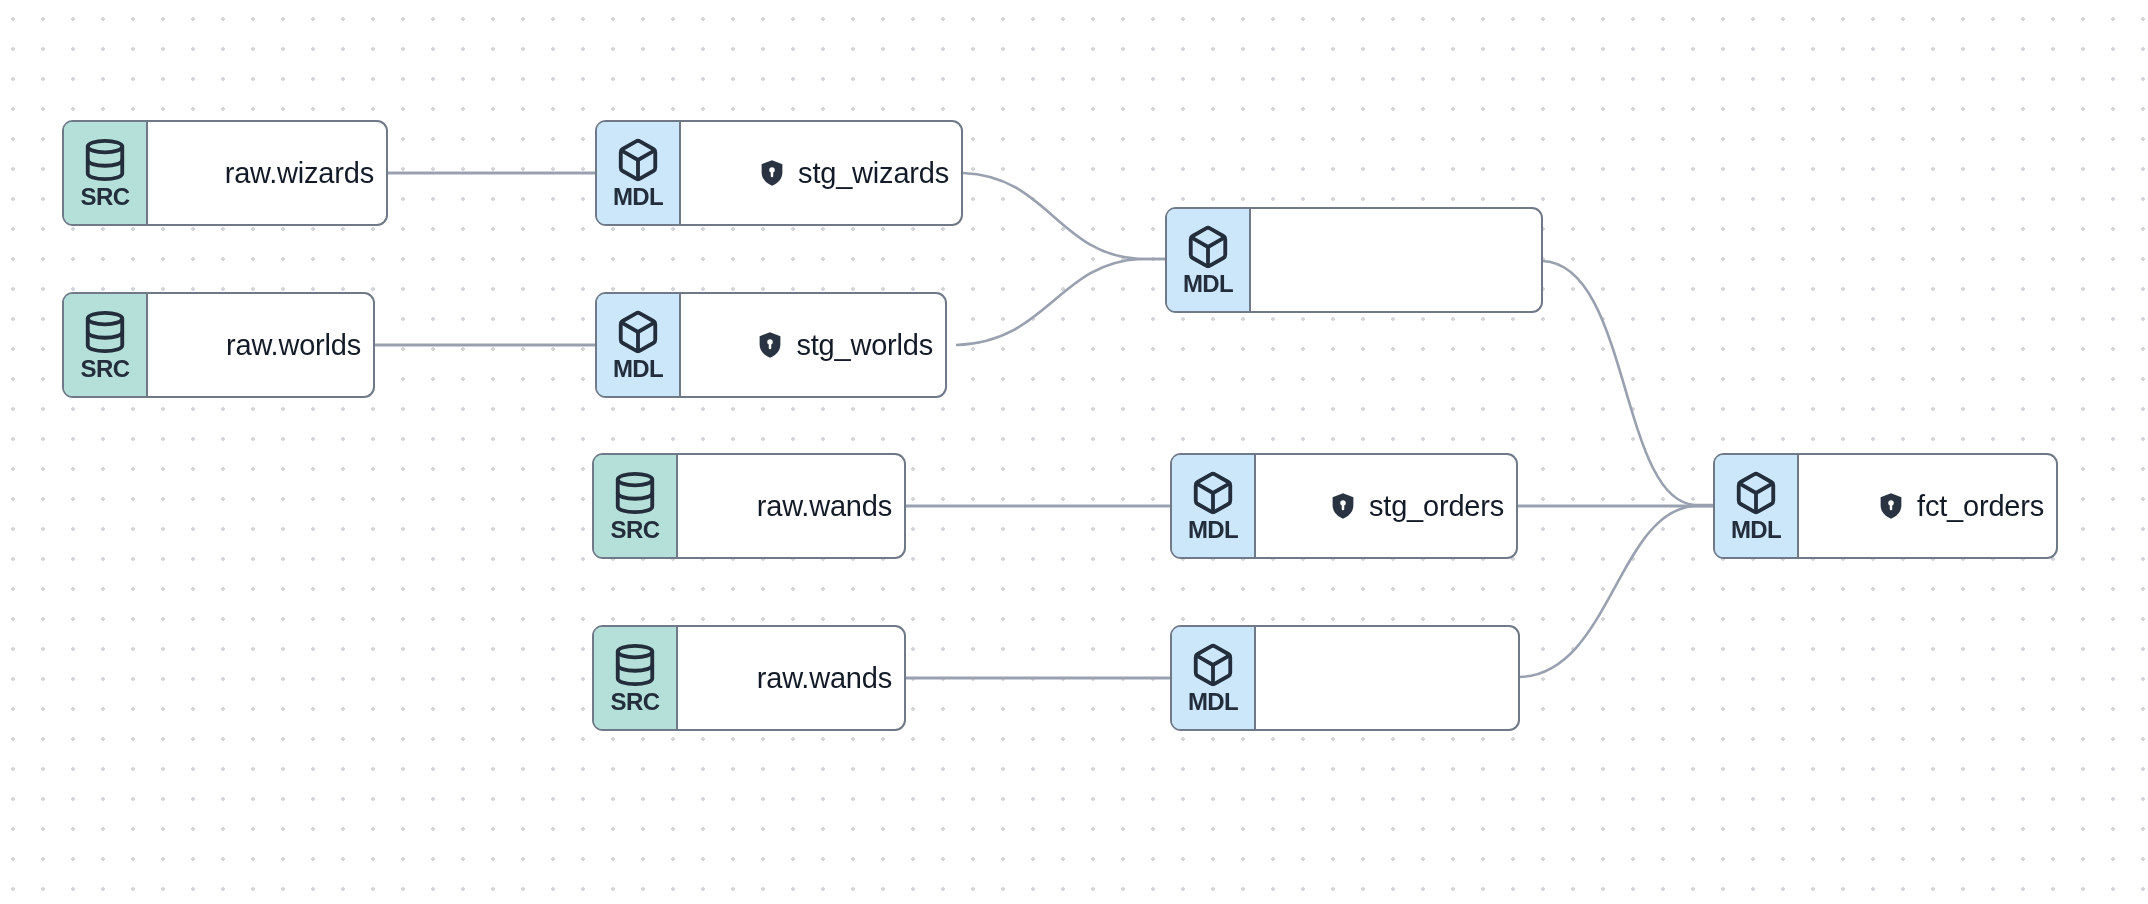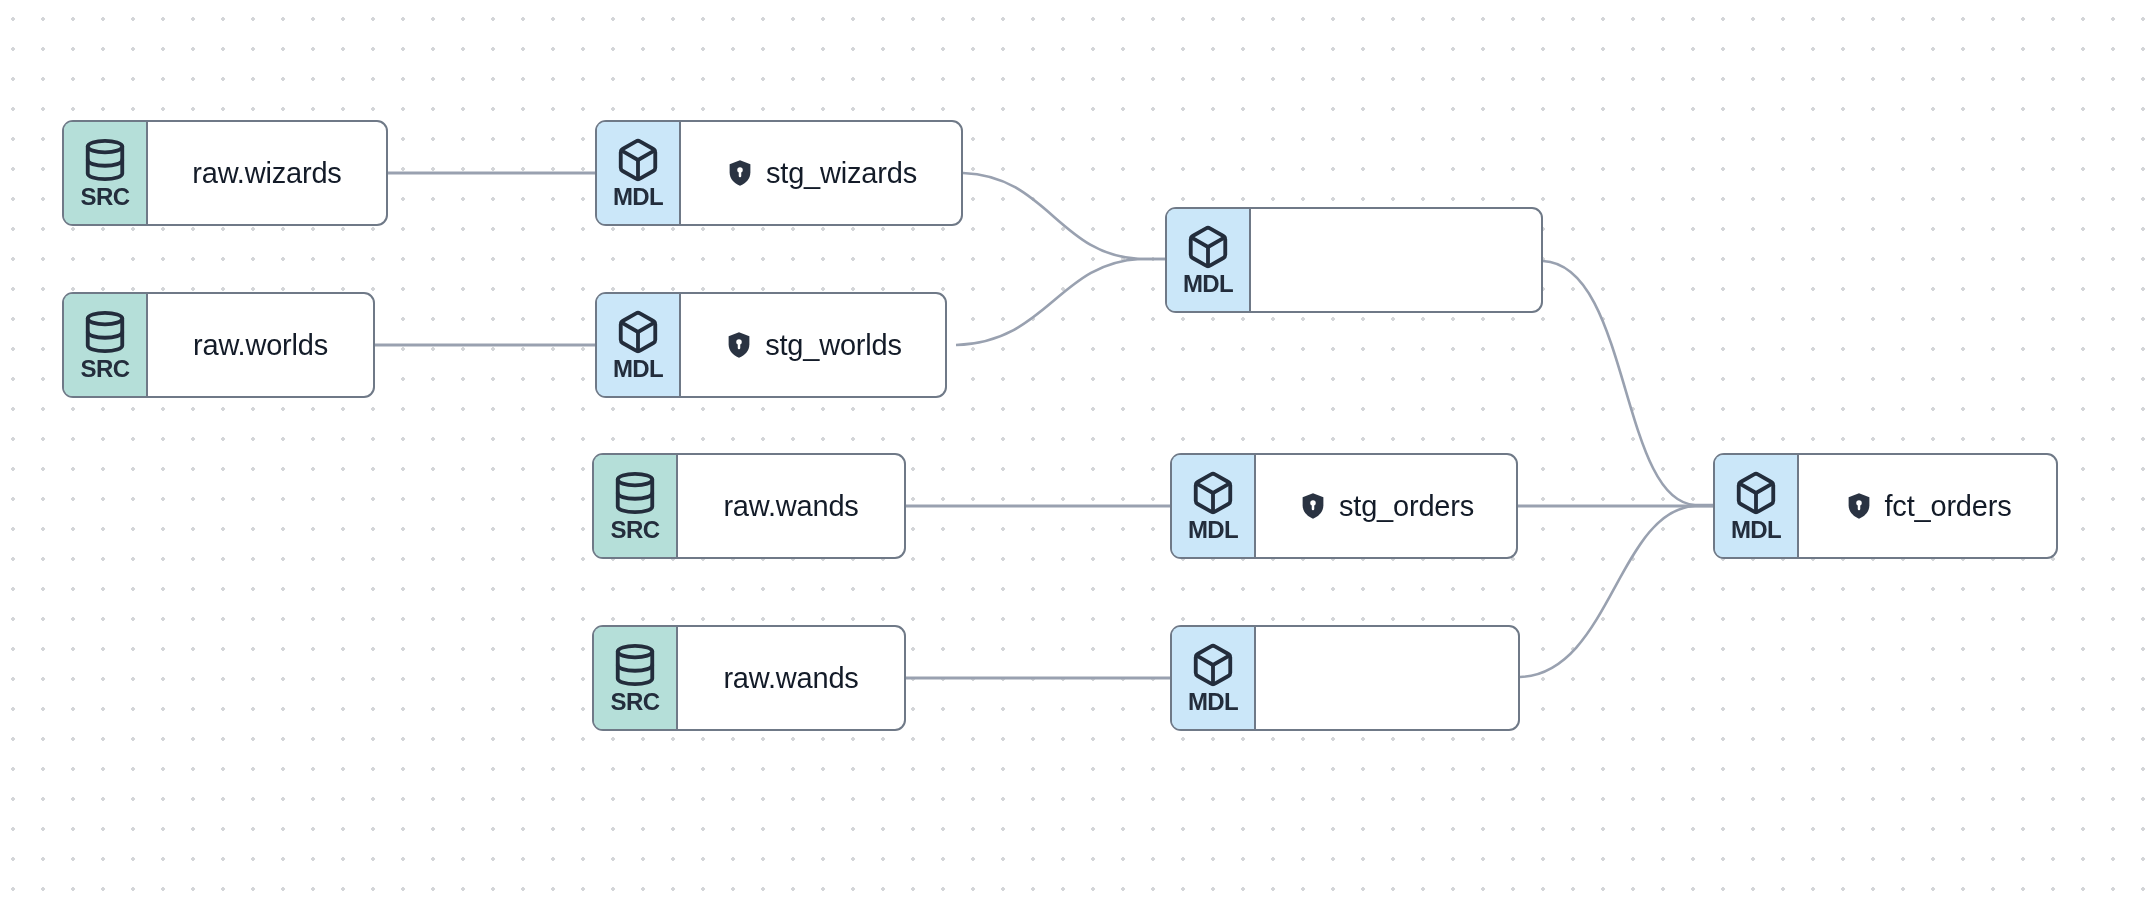--- a/index.html
+++ b/index.html
@@ -24,21 +24,21 @@
     border-right:2.5px solid #6f7987;border-radius:8px 0 0 8px;
   }
   .node.source .badge{background:#b5dfd9;}
   .node.model  .badge{background:#cbe7f9;}
   .badge-icon{width:46px;height:46px;display:block;}
   .badge-label{
     font-size:24px;font-weight:700;line-height:1;color:#232d3c;
     letter-spacing:-0.6px;margin-top:1px;
   }
   .body{
-    flex:1 1 auto;display:flex;align-items:center;justify-content:center;
+    flex:1 1 auto;display:flex;align-items:center;justify-content:flex-end;
     gap:11px;padding:9px 12px;min-width:0;
   }
   .label{
     font-size:29px;font-weight:500;color:#131b28;white-space:nowrap;
     letter-spacing:-0.2px;
   }
   .shield{width:30px;height:30px;flex:0 0 30px;display:block;}
 </style>
 </head>
 <body>

